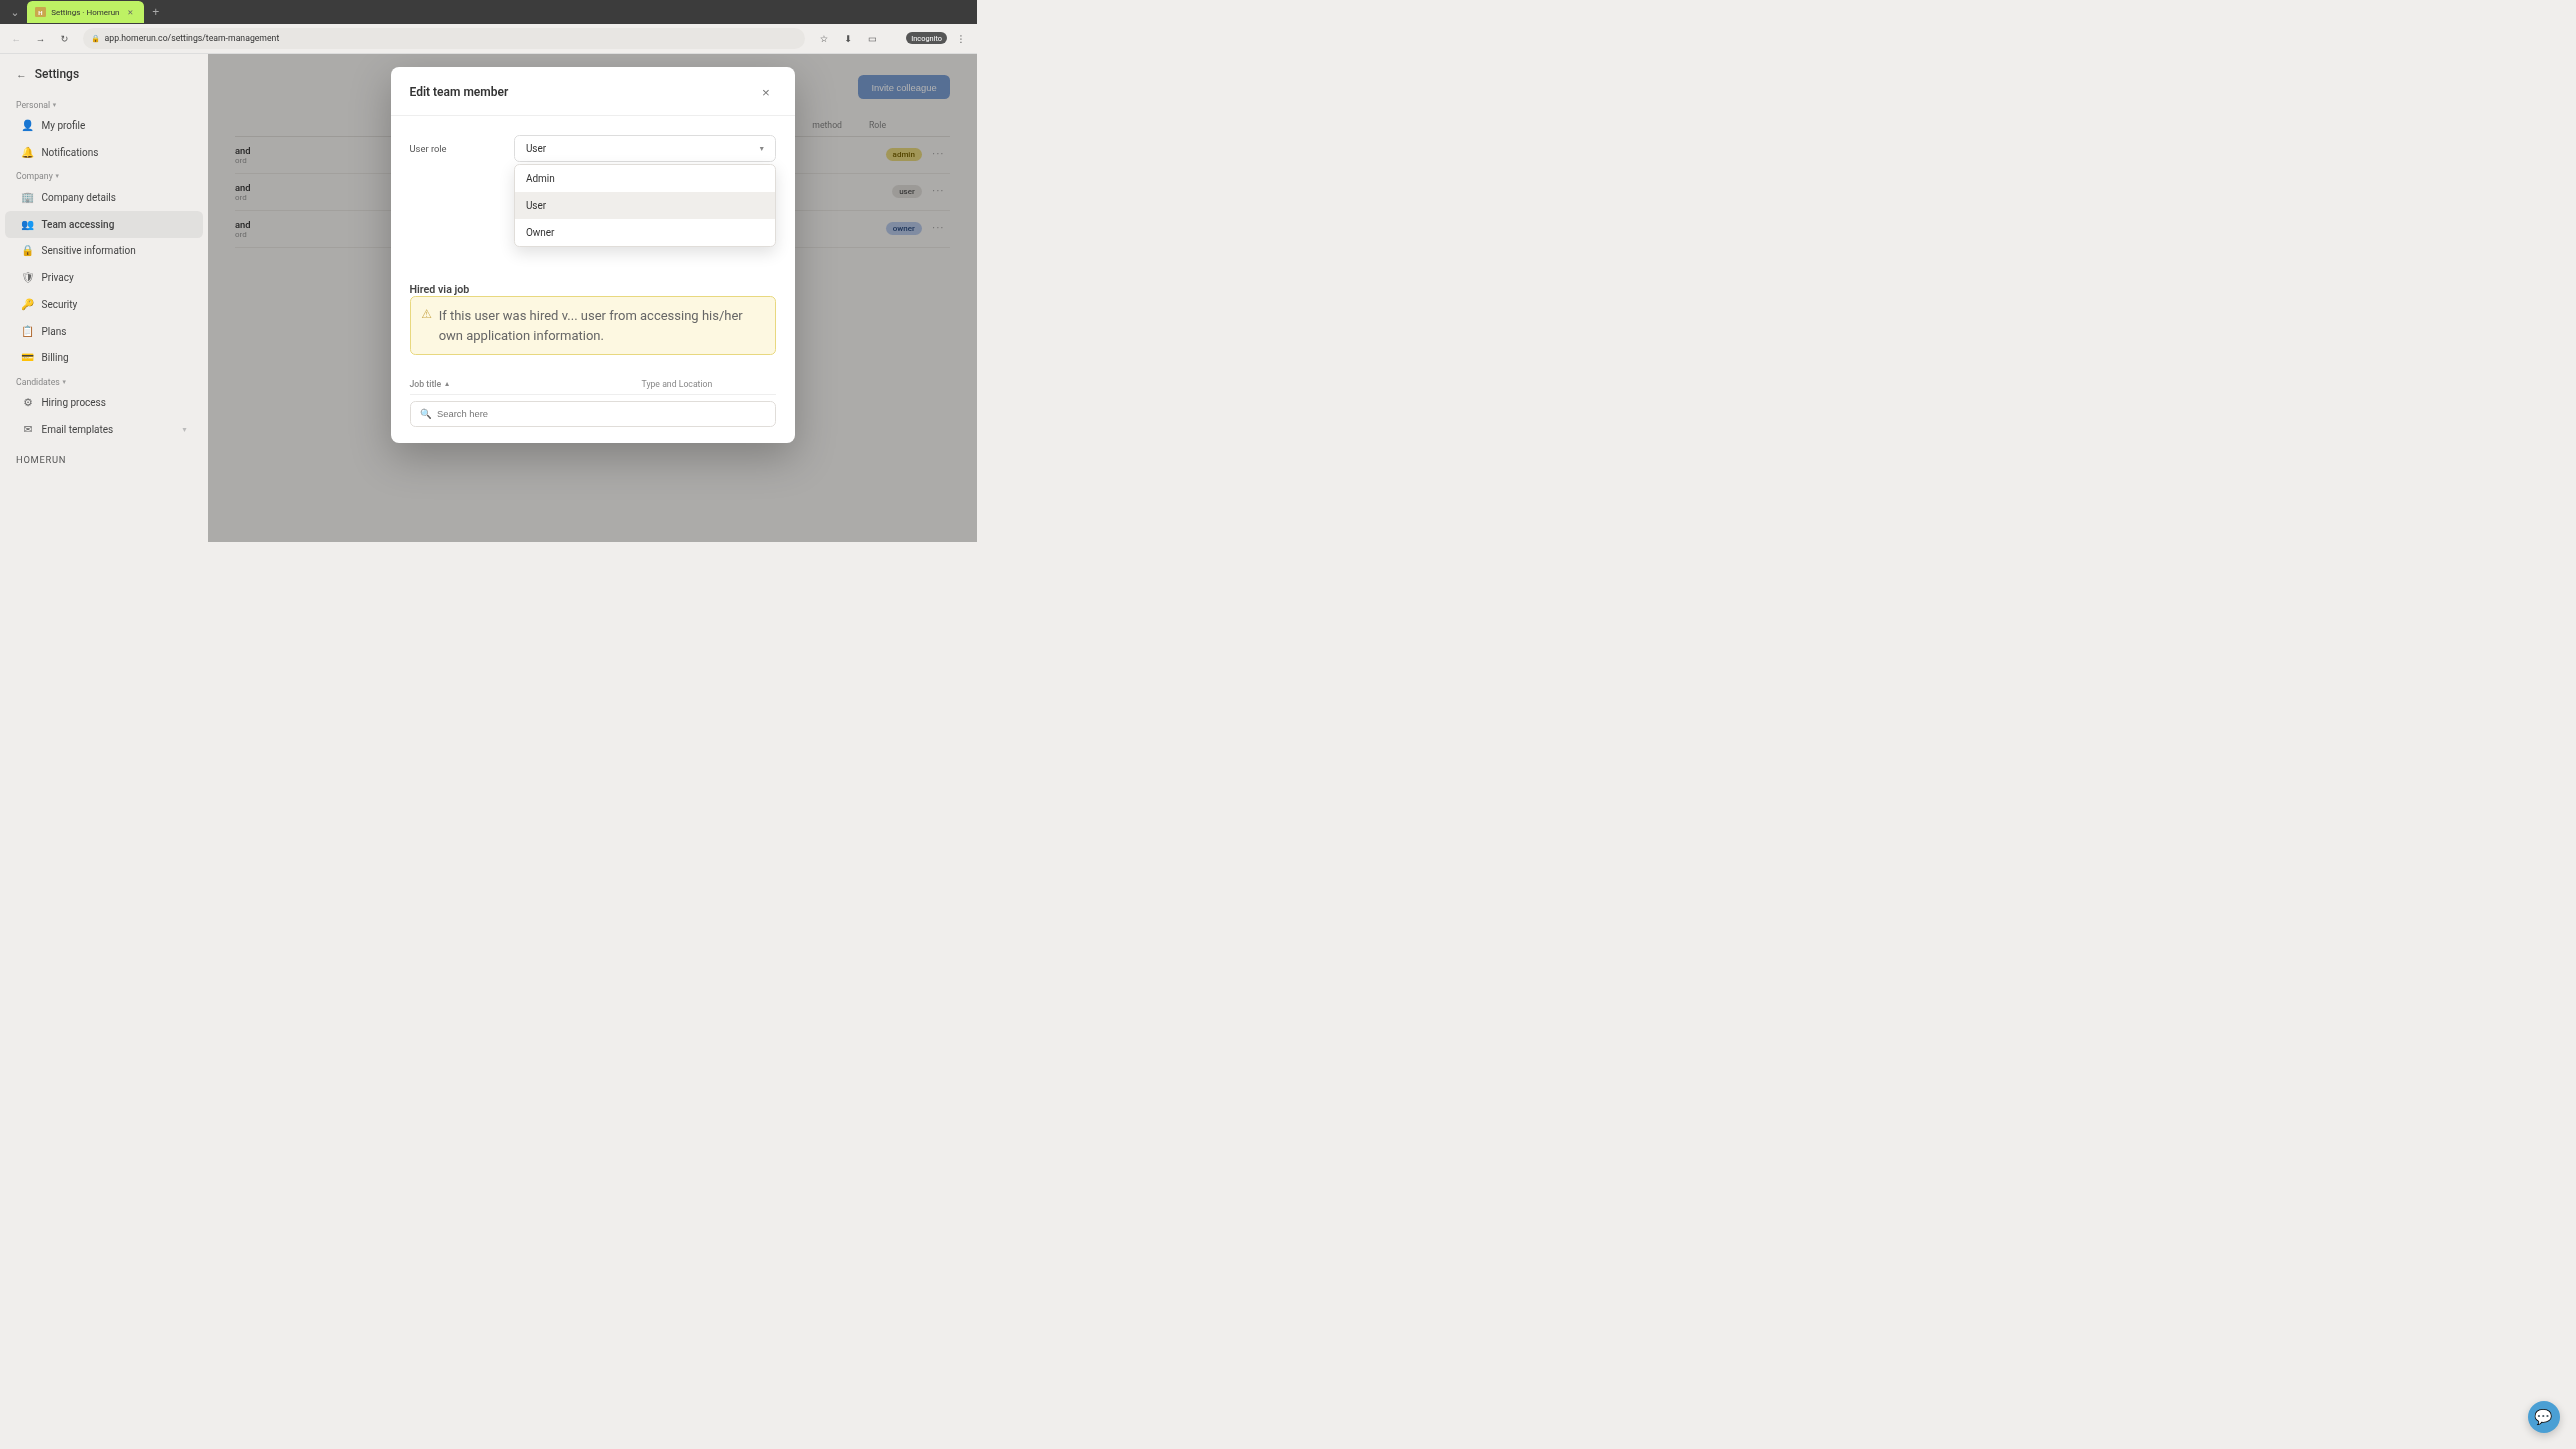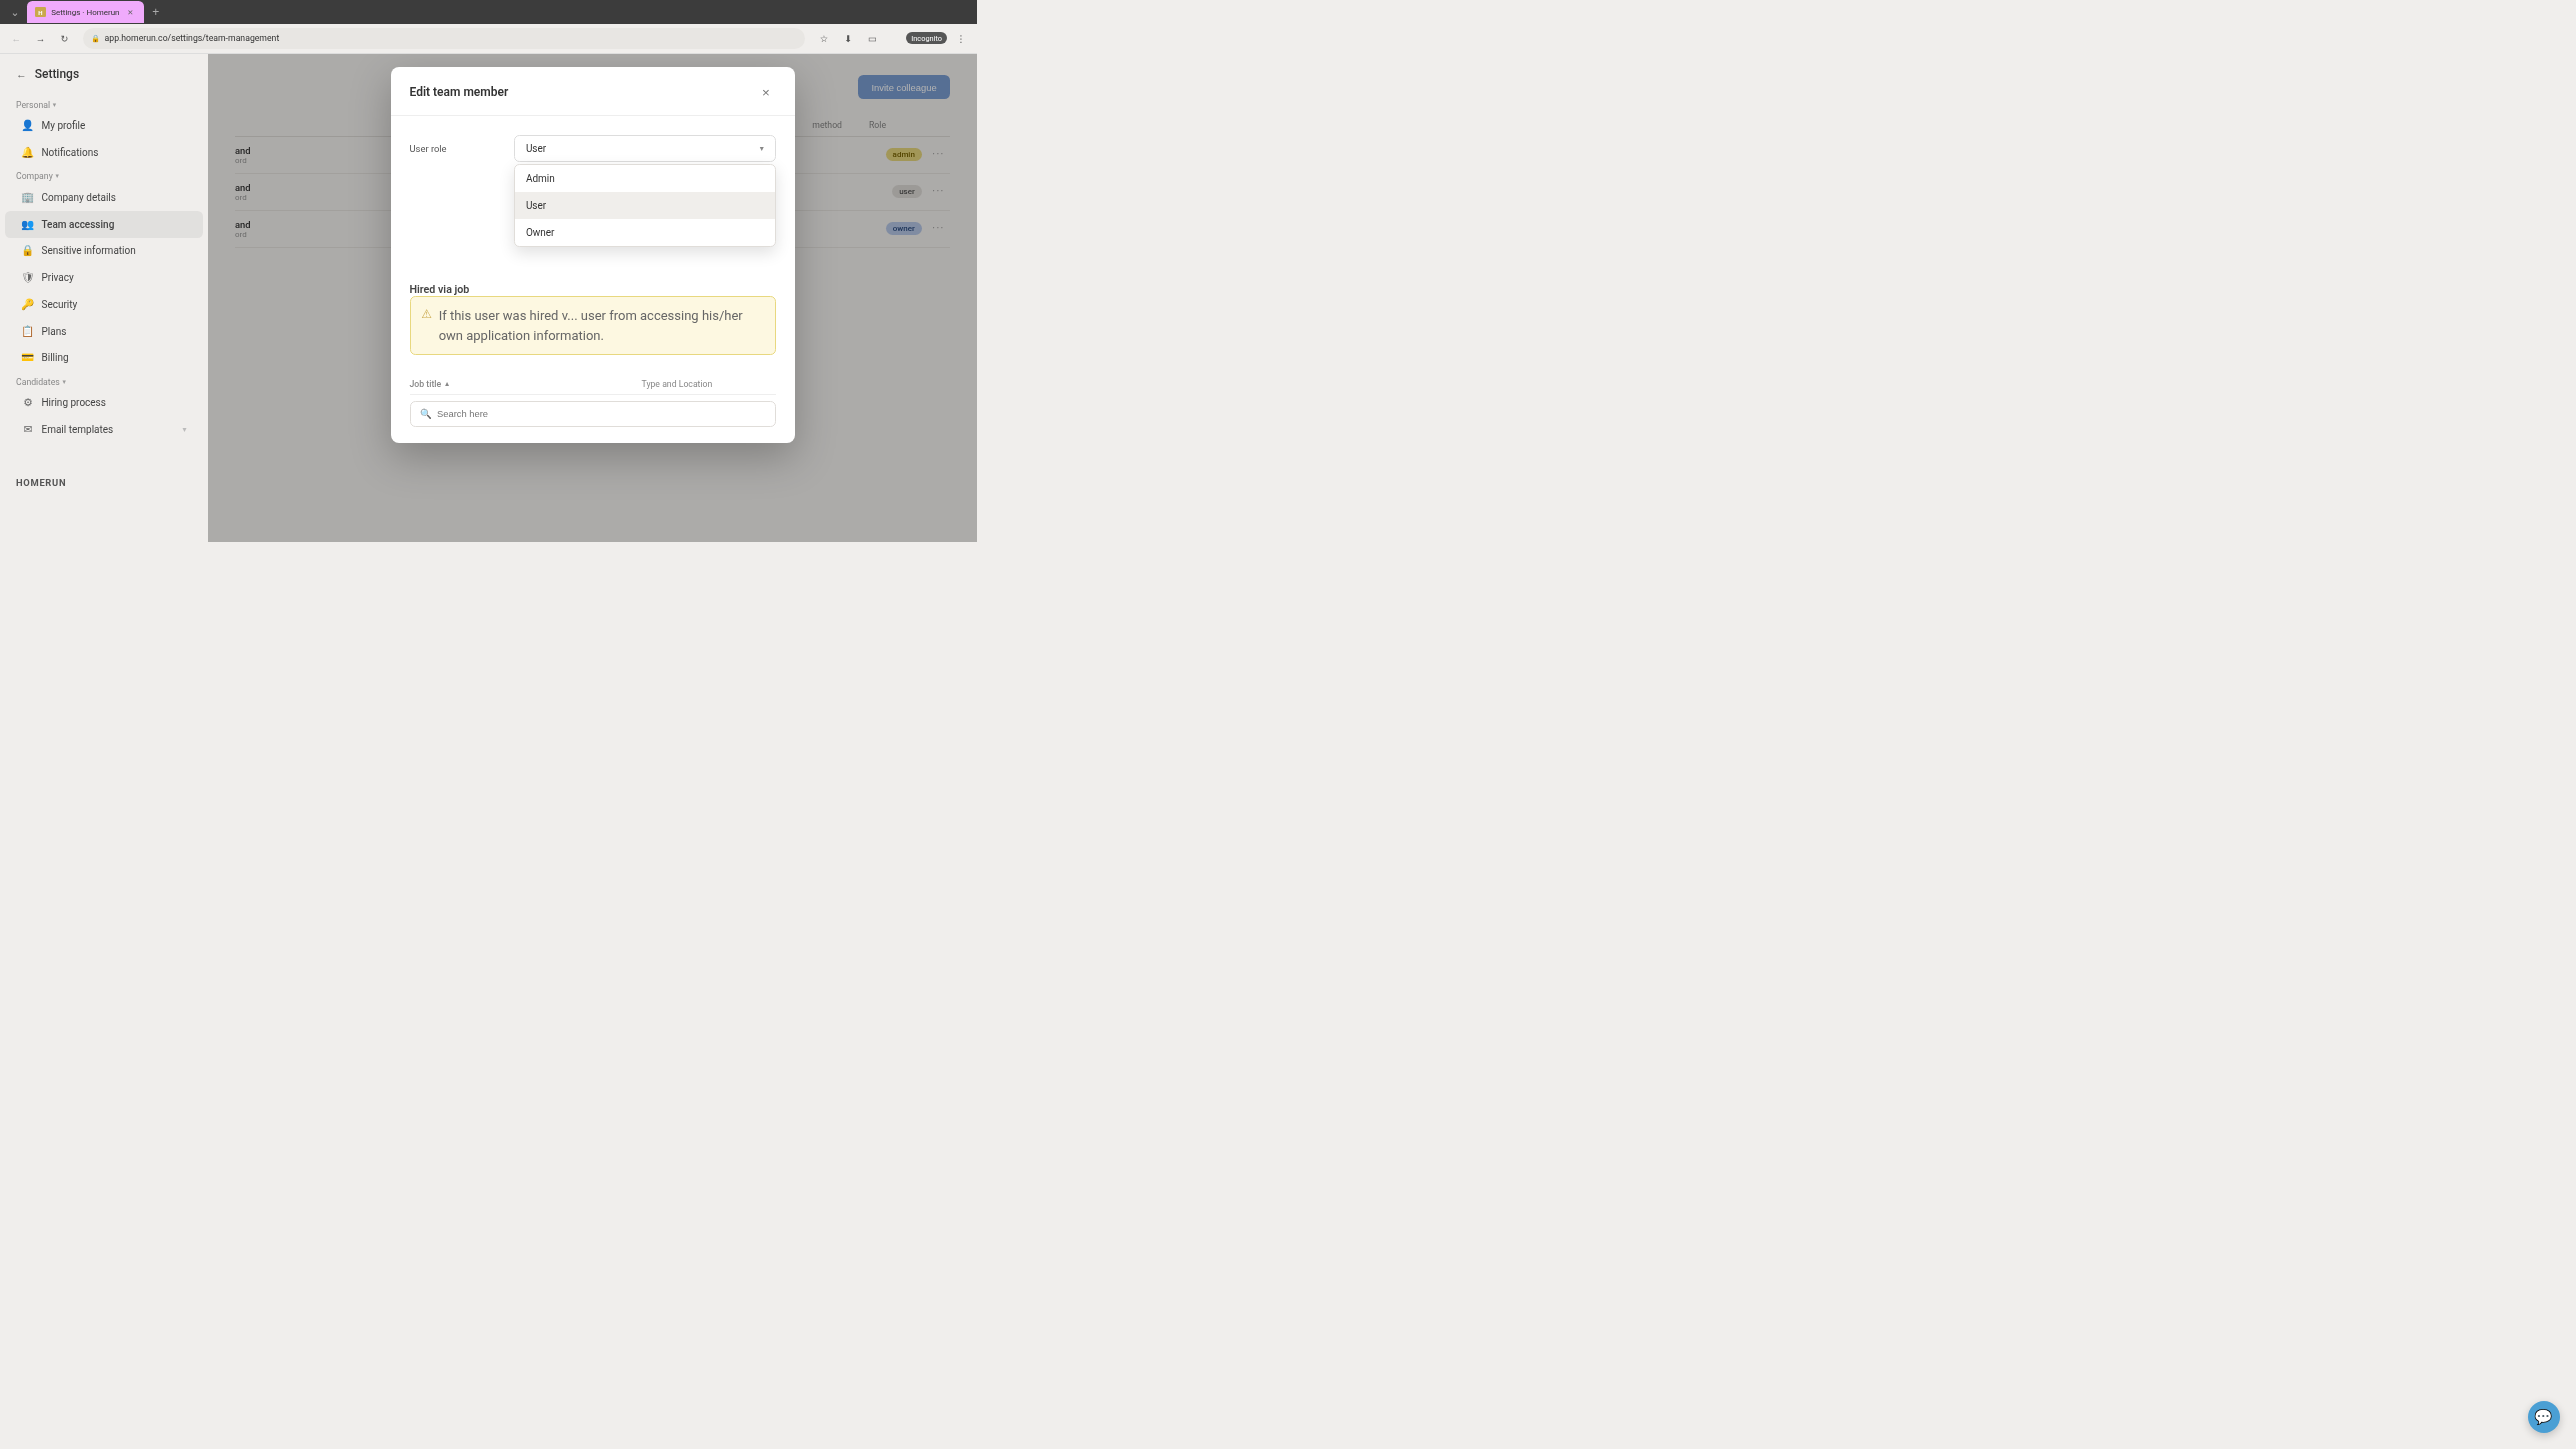--- a/index.html
+++ b/index.html
@@ -23,21 +23,21 @@
       width: 19px; height: 19px;
       border-radius: 50%;
       background: none;
       border: none;
       color: #aaa;
       font-size: 10.7px;
       cursor: pointer;
       display: flex; align-items: center; justify-content: center;
     }
     .tab-item {
-      background: #f0abfc;
+      background: #bef264;
       border-radius: 5.4px 5.4px 0 0;
       padding: 0 8px;
       height: 21.5px;
       display: flex;
       align-items: center;
       gap: 5.4px;
       font-size: 8px;
       color: #333;
       min-width: 107px;
     }
@@ -173,24 +173,23 @@
       width: 13.4px; height: 13.4px;
       display: flex; align-items: center; justify-content: center;
       color: #666;
       font-size: 10.7px;
     }
     .sidebar-logo {
       padding: 10.7px 16px 0;
     }
     .sidebar-logo-text {
       font-size: 9.4px;
-      font-weight: 700;
+      font-weight: 400;
       letter-spacing: 0.7px;
       color: #555;
-      margin-top: 23px;
     }
     .scrollbar-track {
       position: absolute;
       right: 201px;
       top: 59px;
       width: 4px;
       height: calc(547px - 59px);
       background: transparent;
     }
     .scrollbar-thumb {

